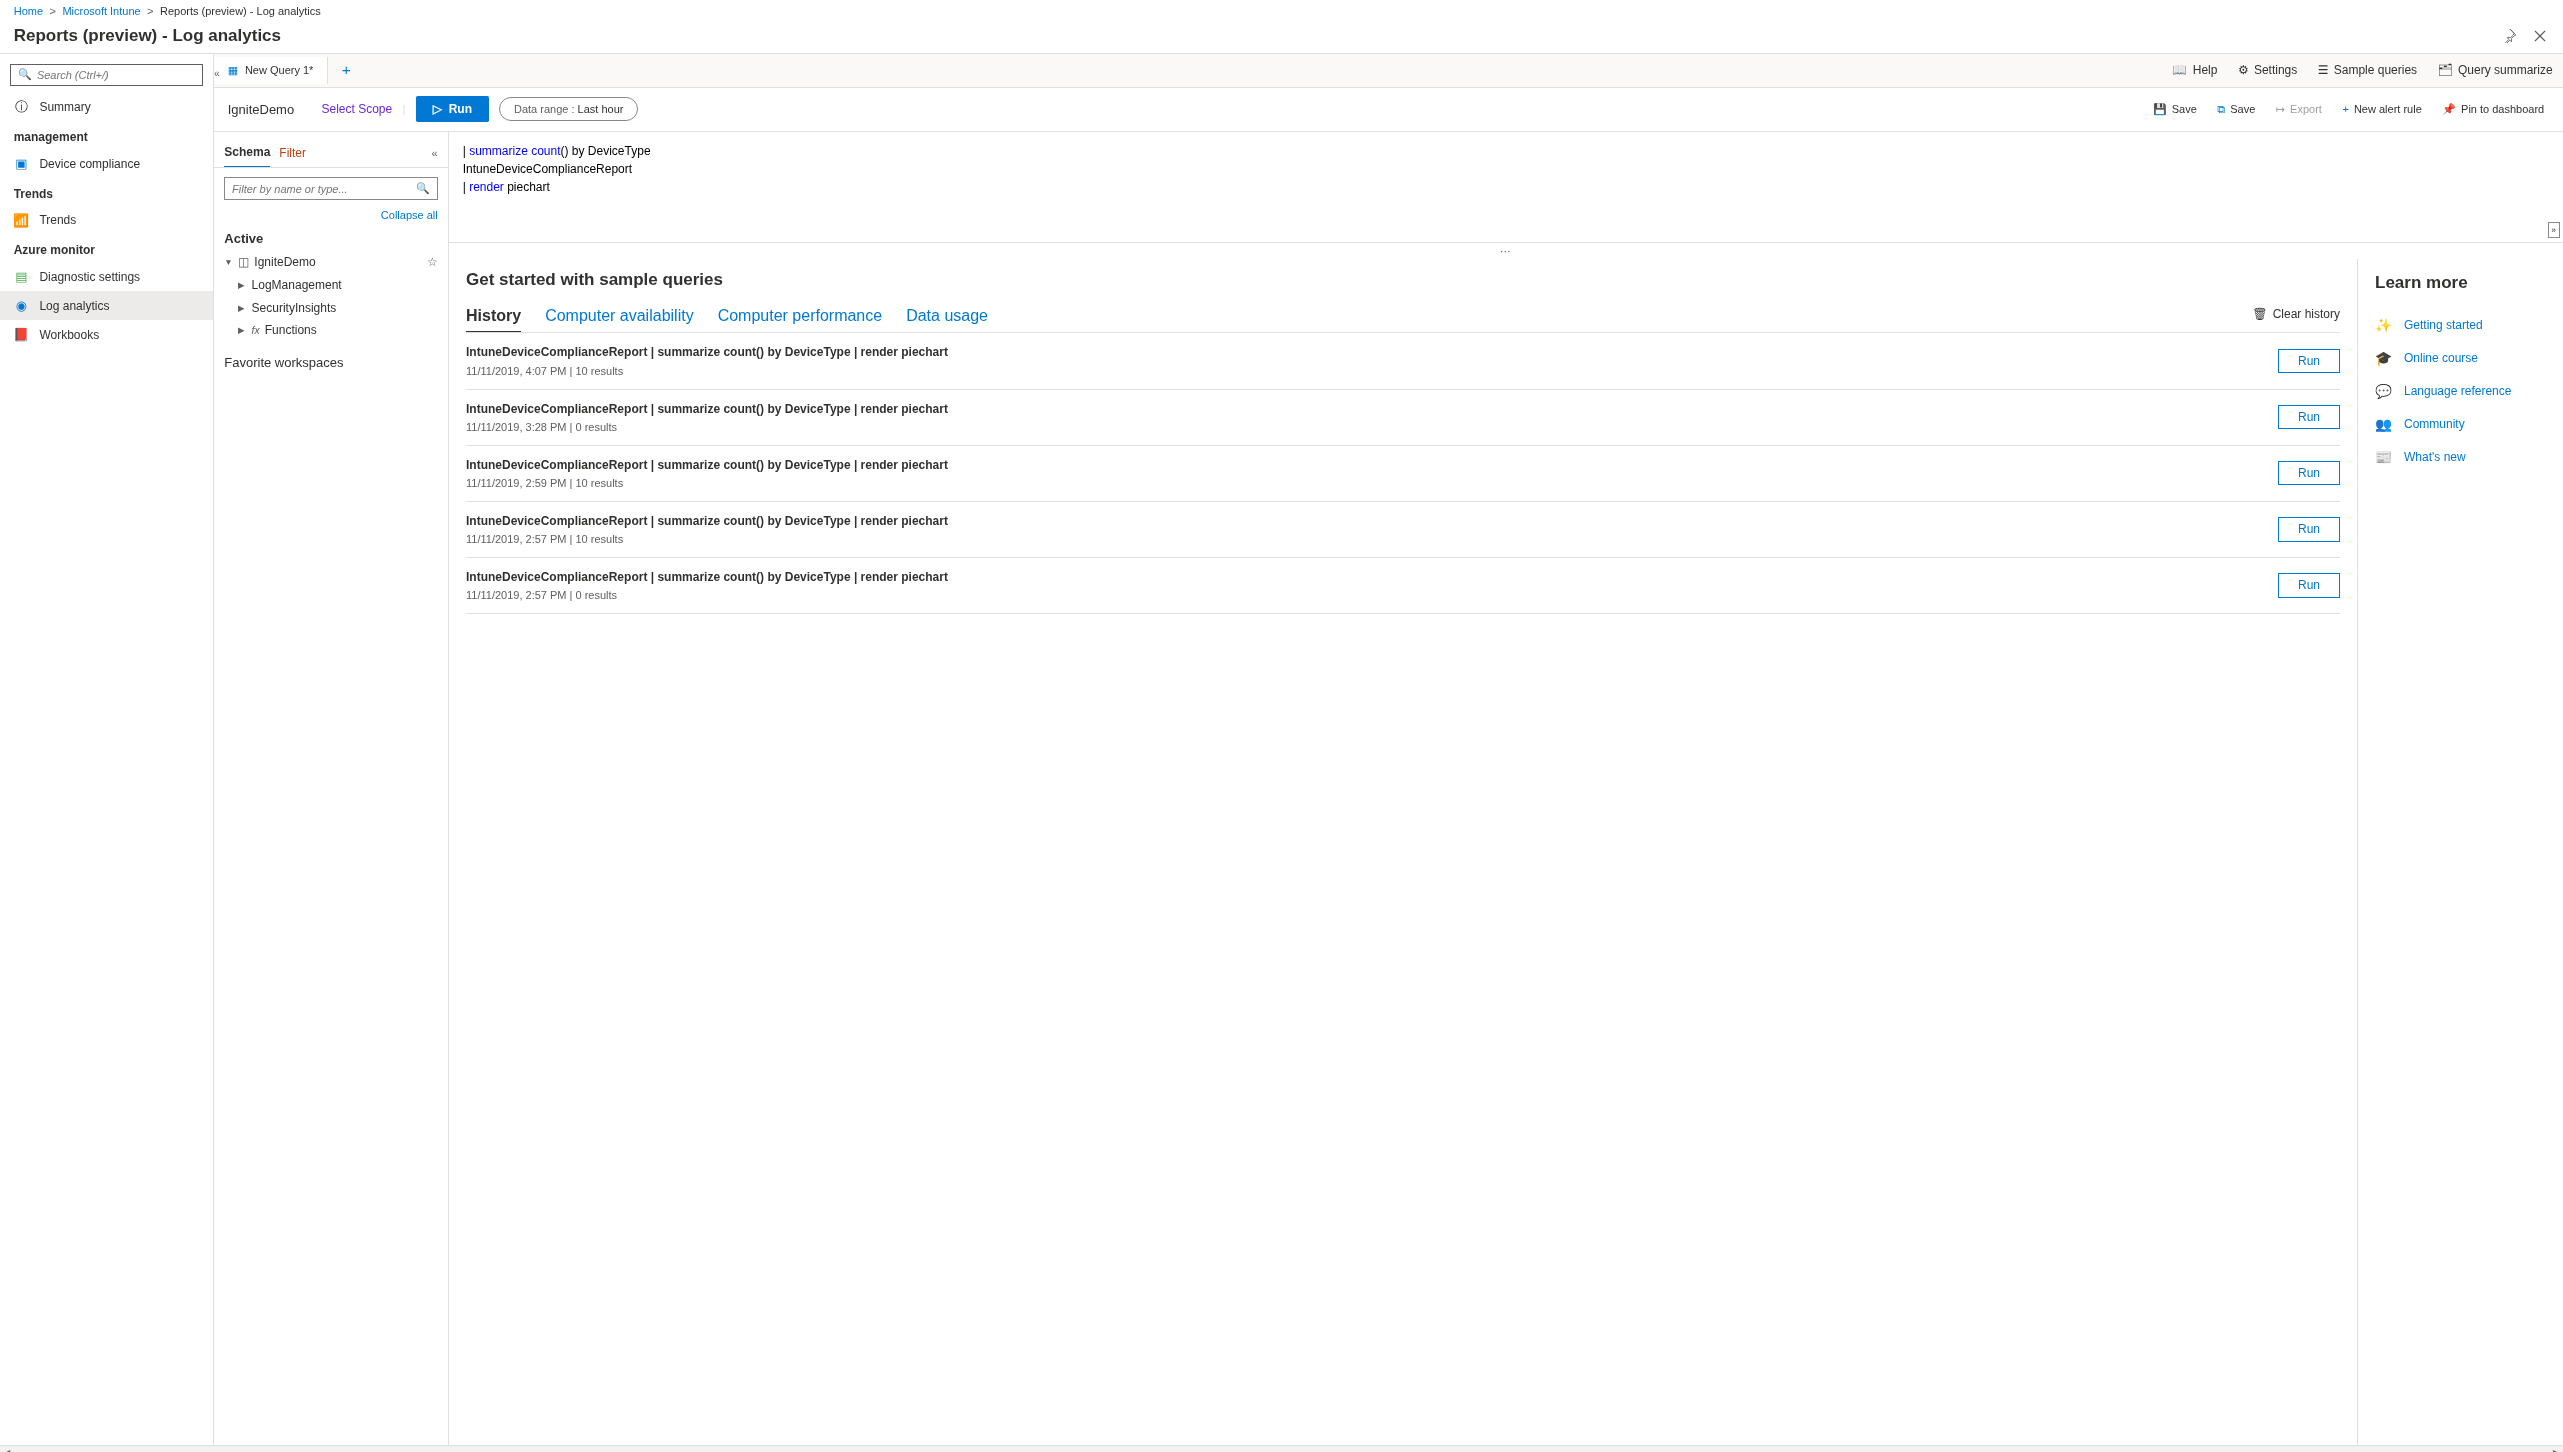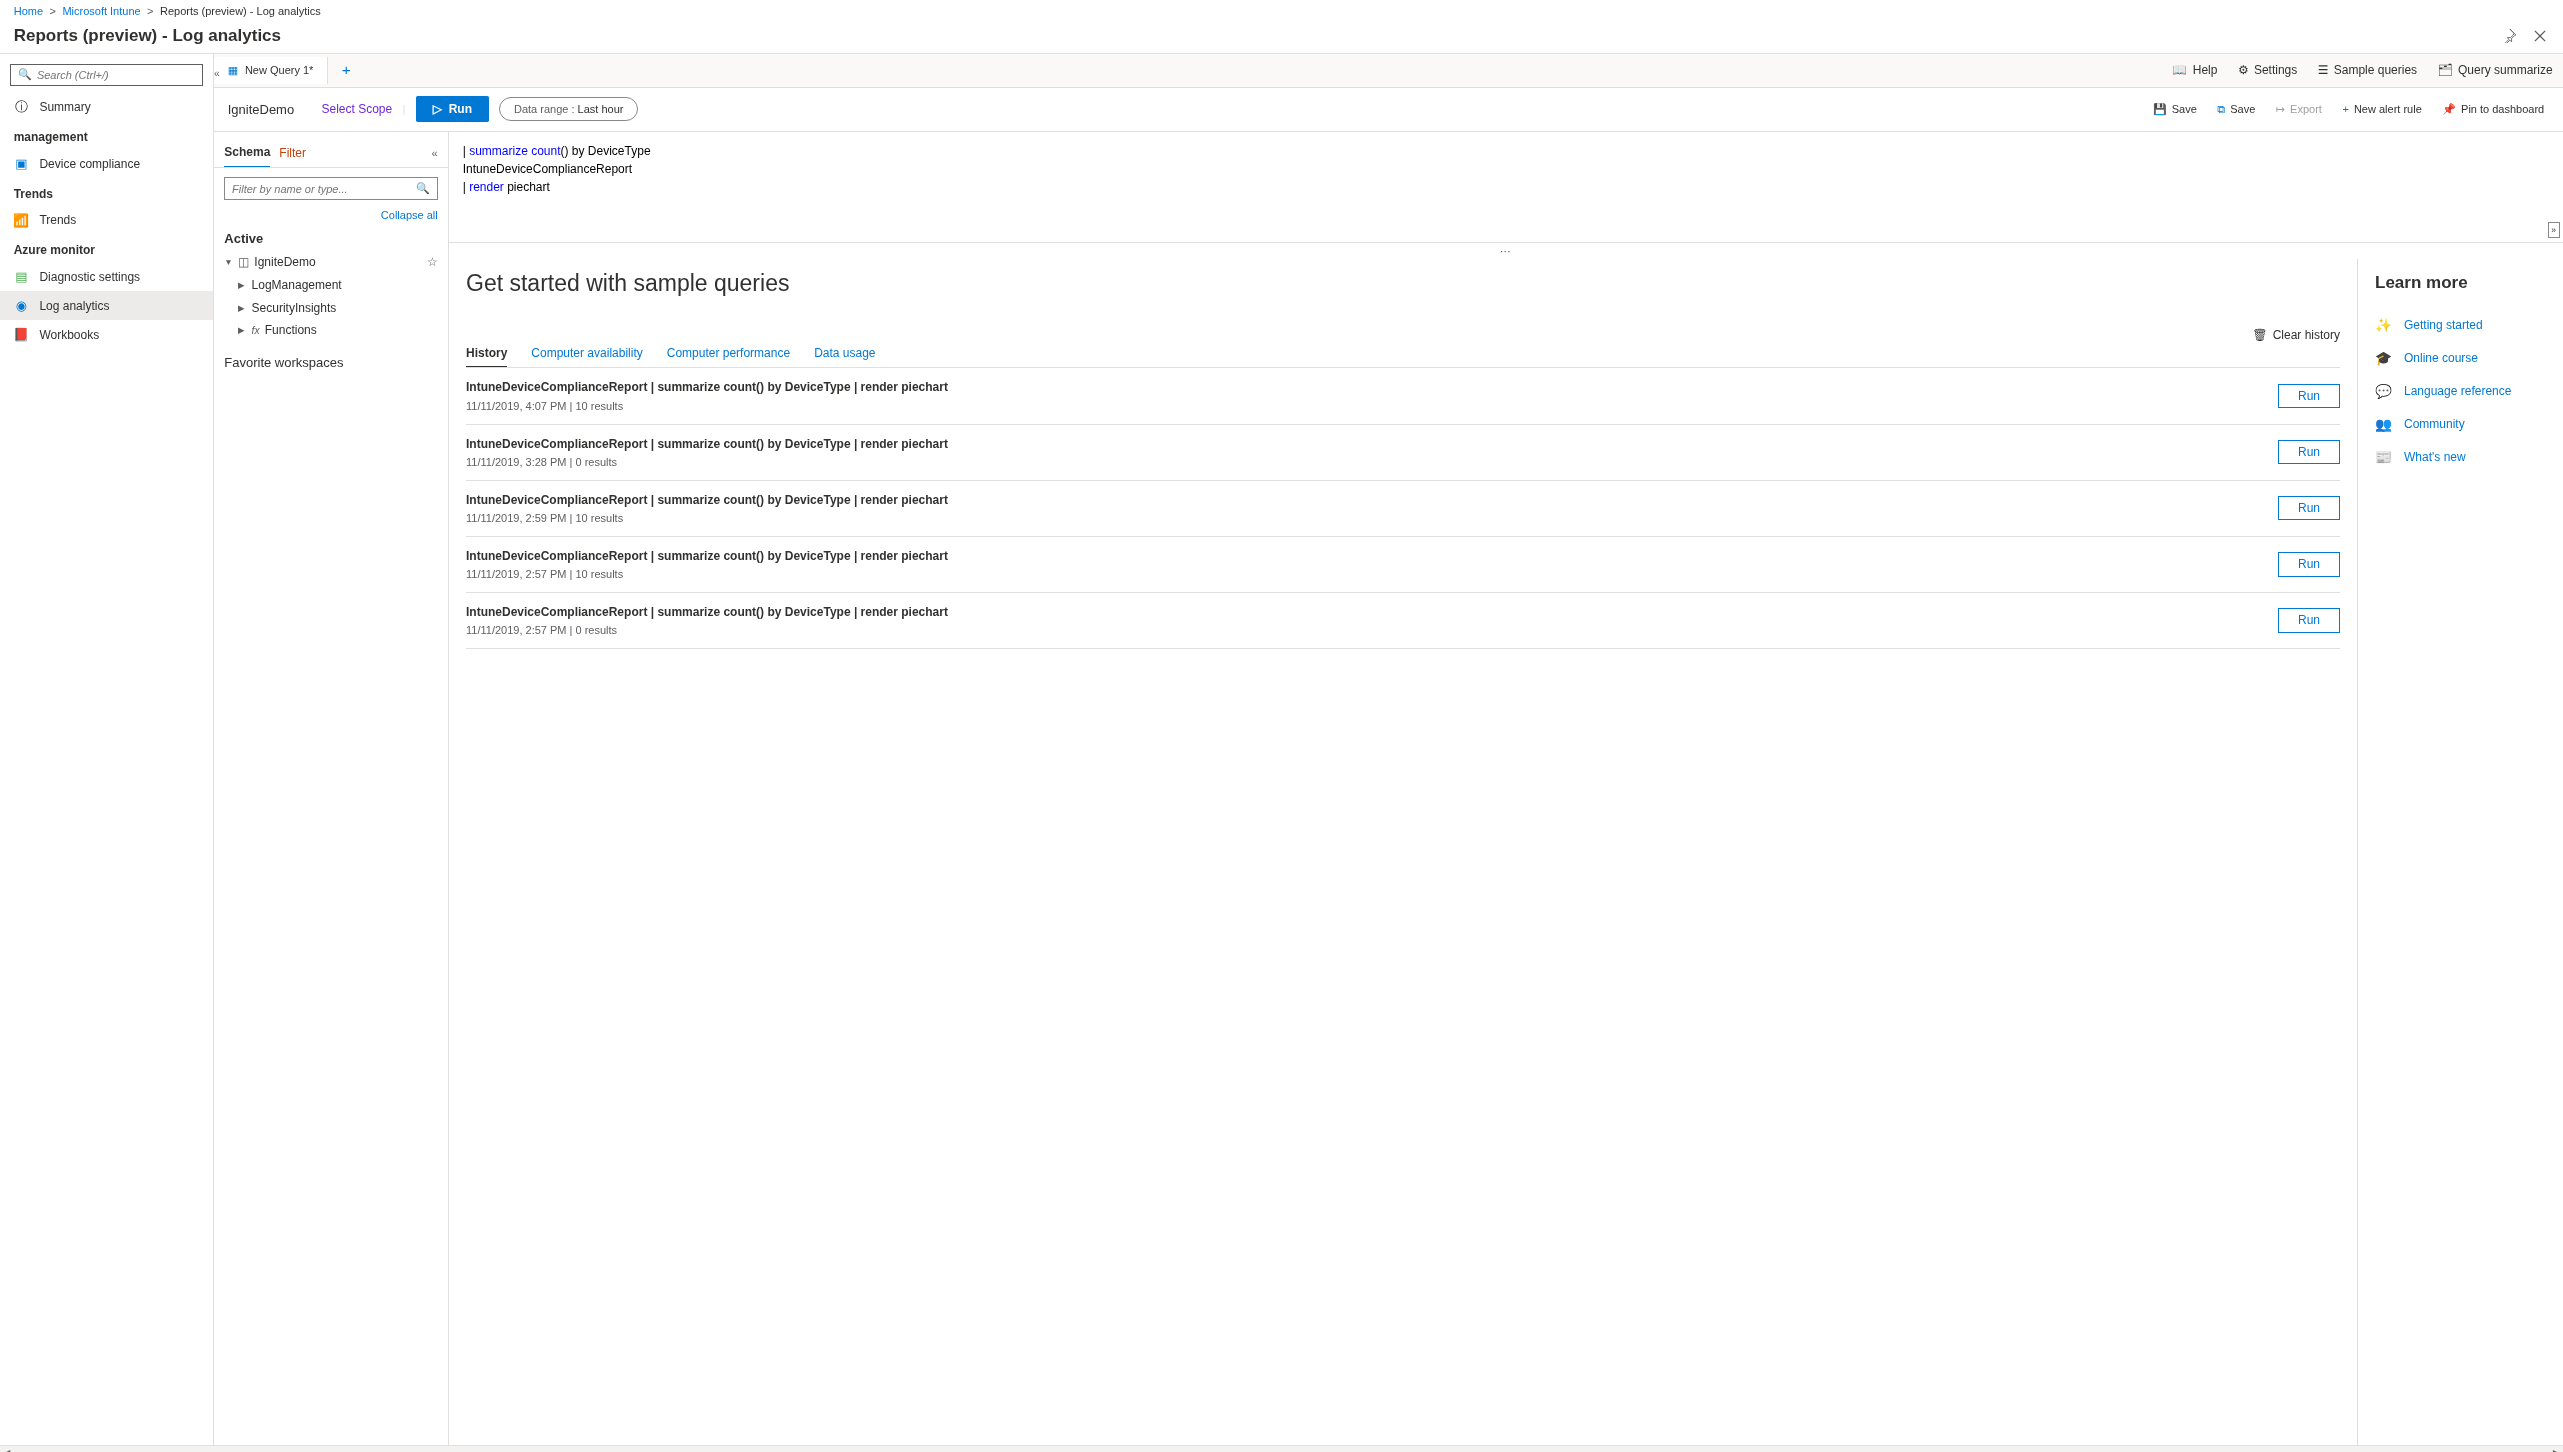--- a/index.html
+++ b/index.html
@@ -72,23 +72,23 @@
 .code-line .kw { color: #0000ff; }
 .code-line .fn { color: #0000ff; }
 .code-line .txt { color: #000; }
 .code-editor .expand-handle { position: absolute; right: 3.4px; bottom: 3.4px; border: 0.9px solid #8a8886; font-size: 8.5px; padding: 0.9px 2.6px; cursor: pointer; }
 .divider-dots { text-align: center; color: #605e5c; letter-spacing: 1.7px; padding: 1.7px; }
 
 .results-area { display: flex; flex: 1; overflow: hidden; }
 .results-main { flex: 1; padding: 10.3px 17px; overflow-y: auto; border-right: 0.9px solid #e1dfdd; position: relative; }
 .results-main::-webkit-scrollbar { width: 12px; }
 .results-main::-webkit-scrollbar-thumb { background: #c8c6c4; }
-.results-title { font-size: 23px; font-weight: 400; margin-bottom: 10.3px; }
+.results-title { font-size: 17px; font-weight: 700; margin-bottom: 10.3px; }
 .result-tabs { display: flex; gap: 24px; border-bottom: 0.9px solid #e1dfdd; align-items: center; }
-.result-tab { padding: 6.8px 0; cursor: pointer; font-size: 12px; color: #0078d4; margin-top: 32px; }
+.result-tab { padding: 6.8px 0; cursor: pointer; font-size: 16px; color: #0078d4; }
 .result-tab.active { color: #323130; font-weight: 600; border-bottom: 1.7px solid #323130; }
 .clear-history { margin-left: auto; display: flex; align-items: center; gap: 5.1px; color: #323130; cursor: pointer; font-size: 12px; padding-bottom: 5.1px; }
 
 .history-item { display: flex; justify-content: space-between; align-items: center; padding: 12px 0; border-bottom: 0.9px solid #e1dfdd; }
 .history-query { font-weight: 600; font-size: 12px; margin-bottom: 5.1px; }
 .history-meta { font-size: 11px; color: #605e5c; }
 .run-outline { border: 0.9px solid #0078d4; color: #0078d4; background: #fff; padding: 4.3px 19px; cursor: pointer; font-size: 12px; }
 
 .learn-panel { width: 205px; padding: 13.7px 17px; }
 .learn-title { font-size: 17px; font-weight: 600; margin-bottom: 15.4px; }

